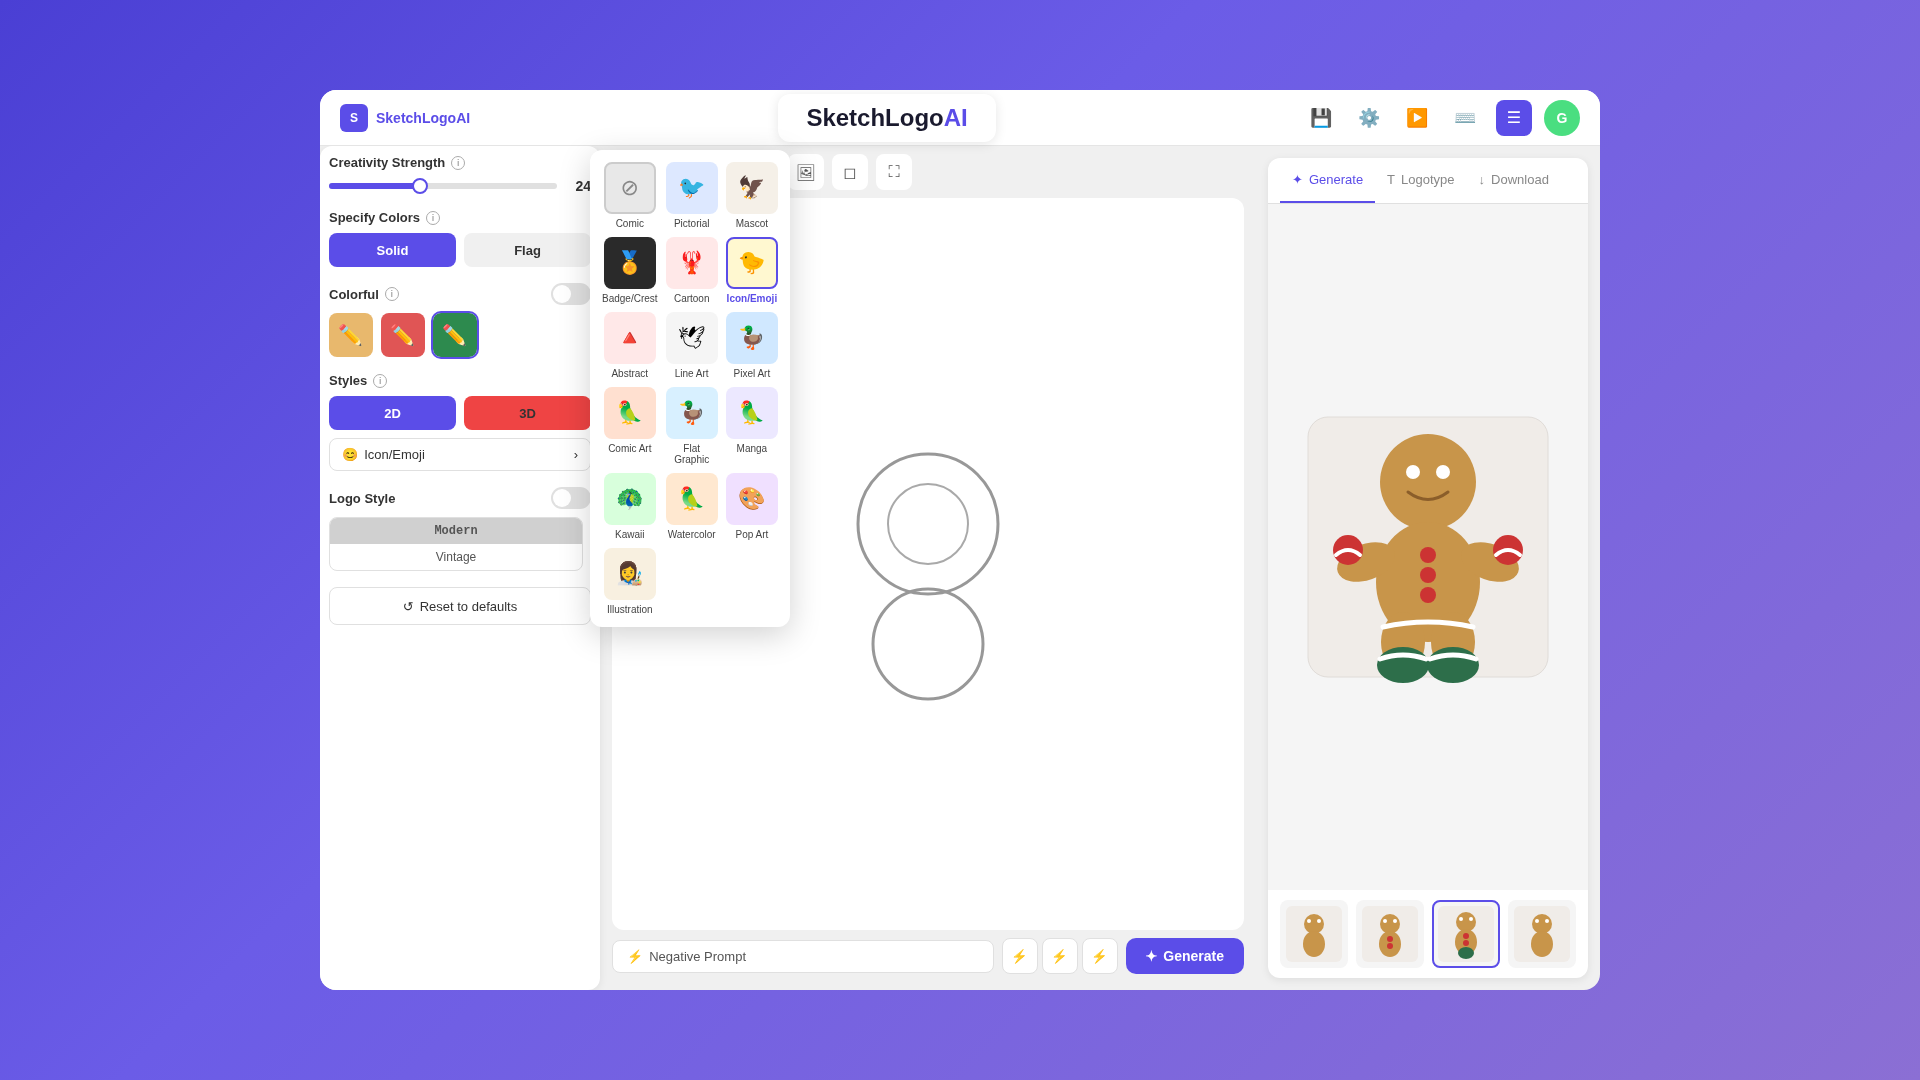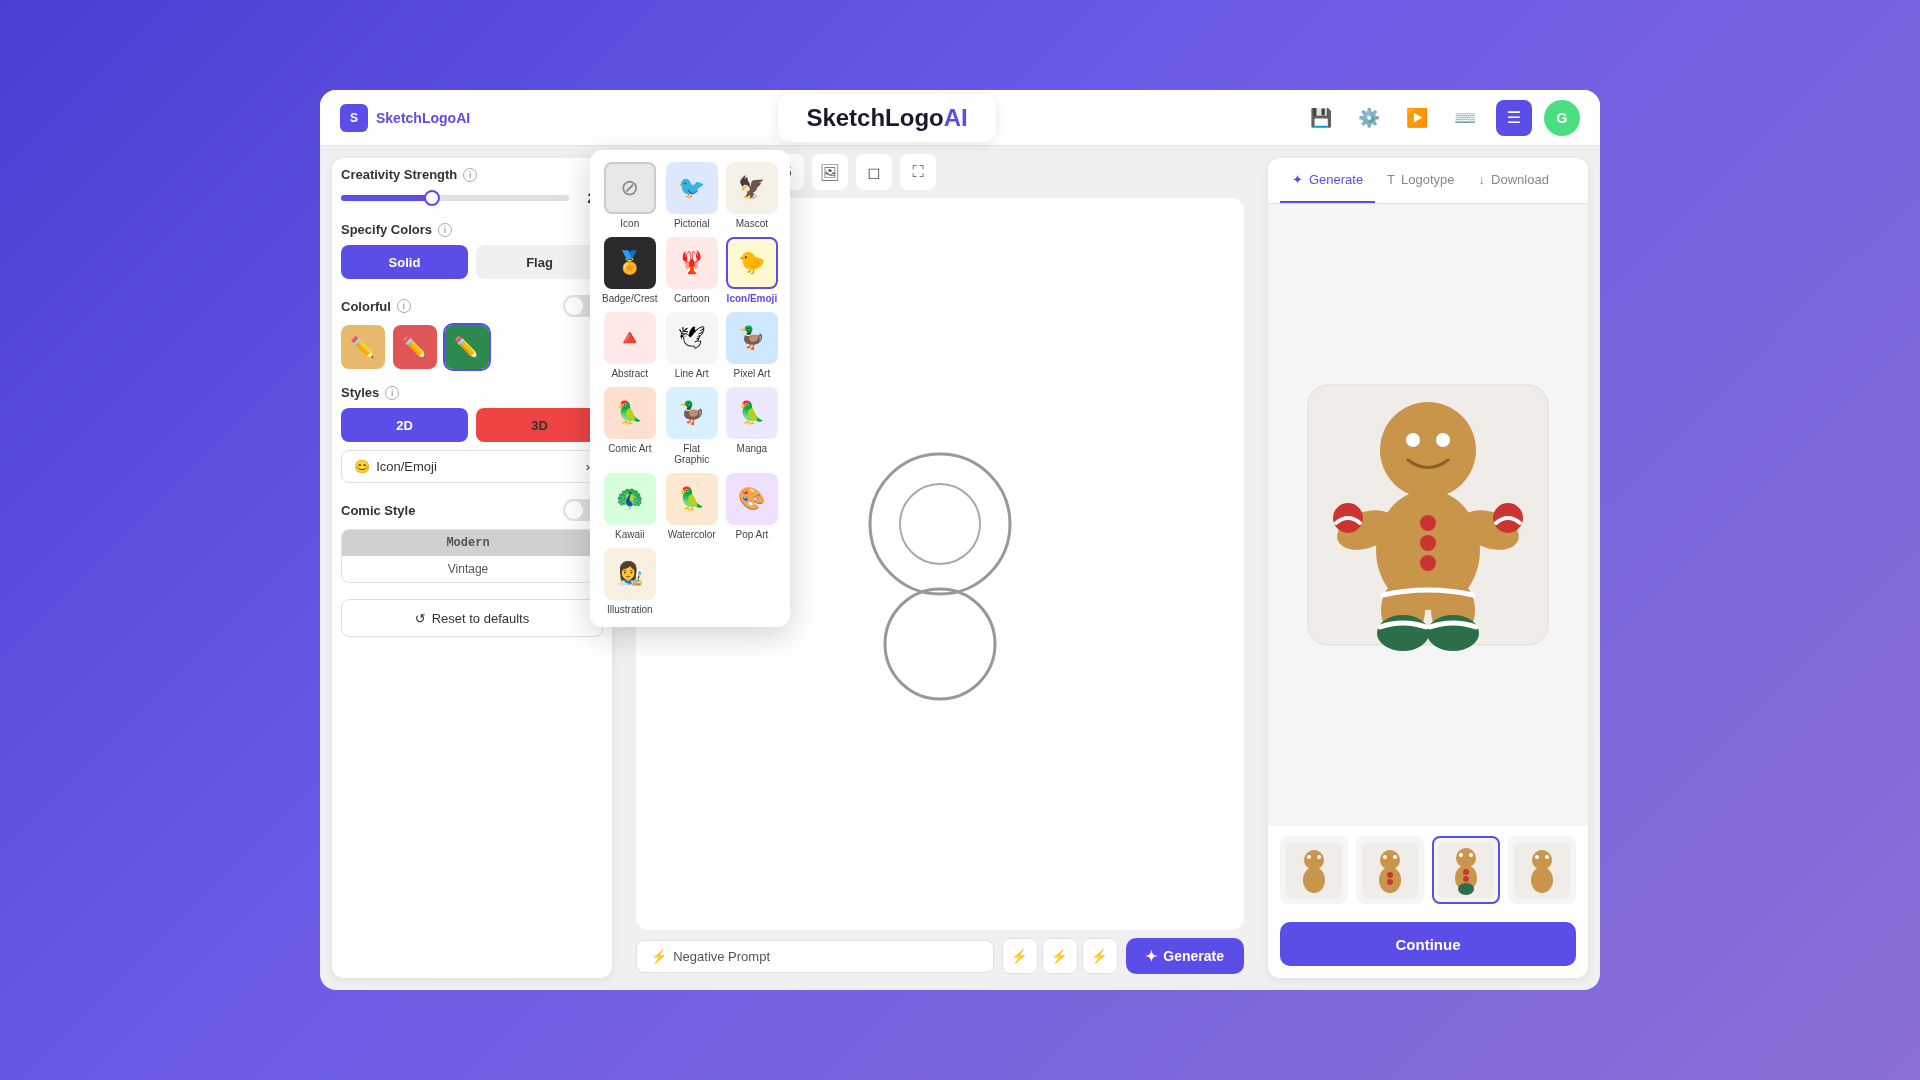--- a/index.html
+++ b/index.html
@@ -124,21 +124,20 @@
     .body-layout {
       display: flex;
       flex: 1;
       overflow: hidden;
     }
     
     .left-panel {
       width: 280px;
       background: white;
       border-radius: 12px;
-      margin: 12px;
       padding: 9px;
       overflow-y: auto;
       flex-shrink: 0;
       box-shadow: 0 2px 8px rgba(0,0,0,0.08);
     }
     .panel-section { margin-bottom: 16px; }
     .section-label {
       font-size: 13px;
       font-weight: 600;
       color: #333;
@@ -629,21 +628,21 @@
           <span style="display:flex;align-items:center;gap:6px">
             <span>😊</span>
             <span>Icon/Emoji</span>
           </span>
           <span>›</span>
         </div>
       </div>
 
       <div class="panel-section">
         <div style="display:flex;align-items:center;justify-content:space-between;margin-bottom:8px">
-          <span class="section-label" style="margin-bottom:0">Comic Style</span>
+          <span class="section-label" style="margin-bottom:0">Logo Style</span>
           <div class="toggle">
             <div class="toggle-thumb"></div>
           </div>
         </div>
         <div class="logo-style-pills">
           <div class="logo-pill active">Modern</div>
           <div class="logo-pill">Vintage</div>
         </div>
       </div>
 
@@ -691,21 +690,21 @@
       </div>
     </div>
 
     <div class="style-picker">
       <div class="style-grid">
 
         <div class="style-item">
           <div class="style-thumb" style="background:#e8e8e8;border-color:#ccc">
             <span style="font-size:22px;color:#888">⊘</span>
           </div>
-          <span class="style-label">Icon</span>
+          <span class="style-label">Comic</span>
         </div>
 
         <div class="style-item">
           <div class="style-thumb" style="background:#dde8ff;">
             <span style="font-size:22px">🐦</span>
           </div>
           <span class="style-label">Pictorial</span>
         </div>
 
         <div class="style-item">
@@ -902,16 +901,15 @@
           <svg width="56" height="56" viewBox="0 0 56 56">
             <rect width="56" height="56" fill="#f0ece8" rx="6"></rect>
             <circle cx="28" cy="18" r="10" fill="#c8954a"></circle>
             <ellipse cx="28" cy="38" rx="11" ry="13" fill="#c8954a"></ellipse>
             <circle cx="23" cy="15" r="2" fill="white"></circle>
             <circle cx="33" cy="15" r="2" fill="white"></circle>
           </svg>
         </div>
       </div>
 
-      <button class="continue-btn">Continue</button>
     </div>
   </div>
 </div>
 
 </body></html>

